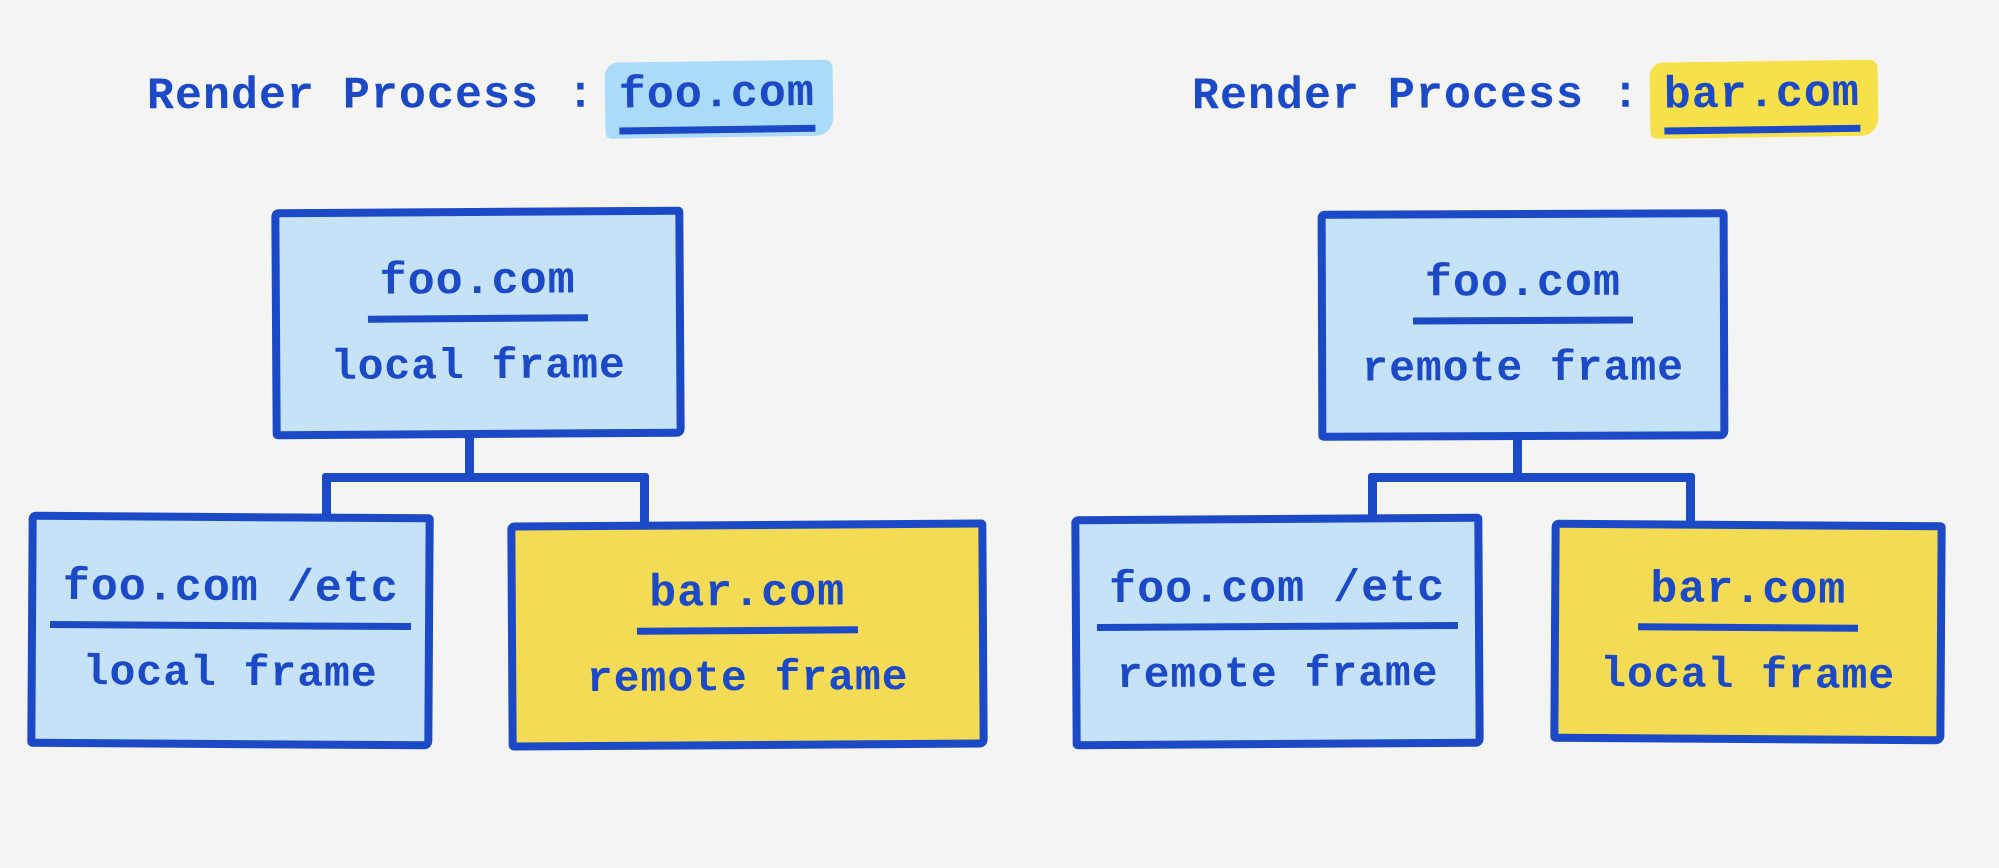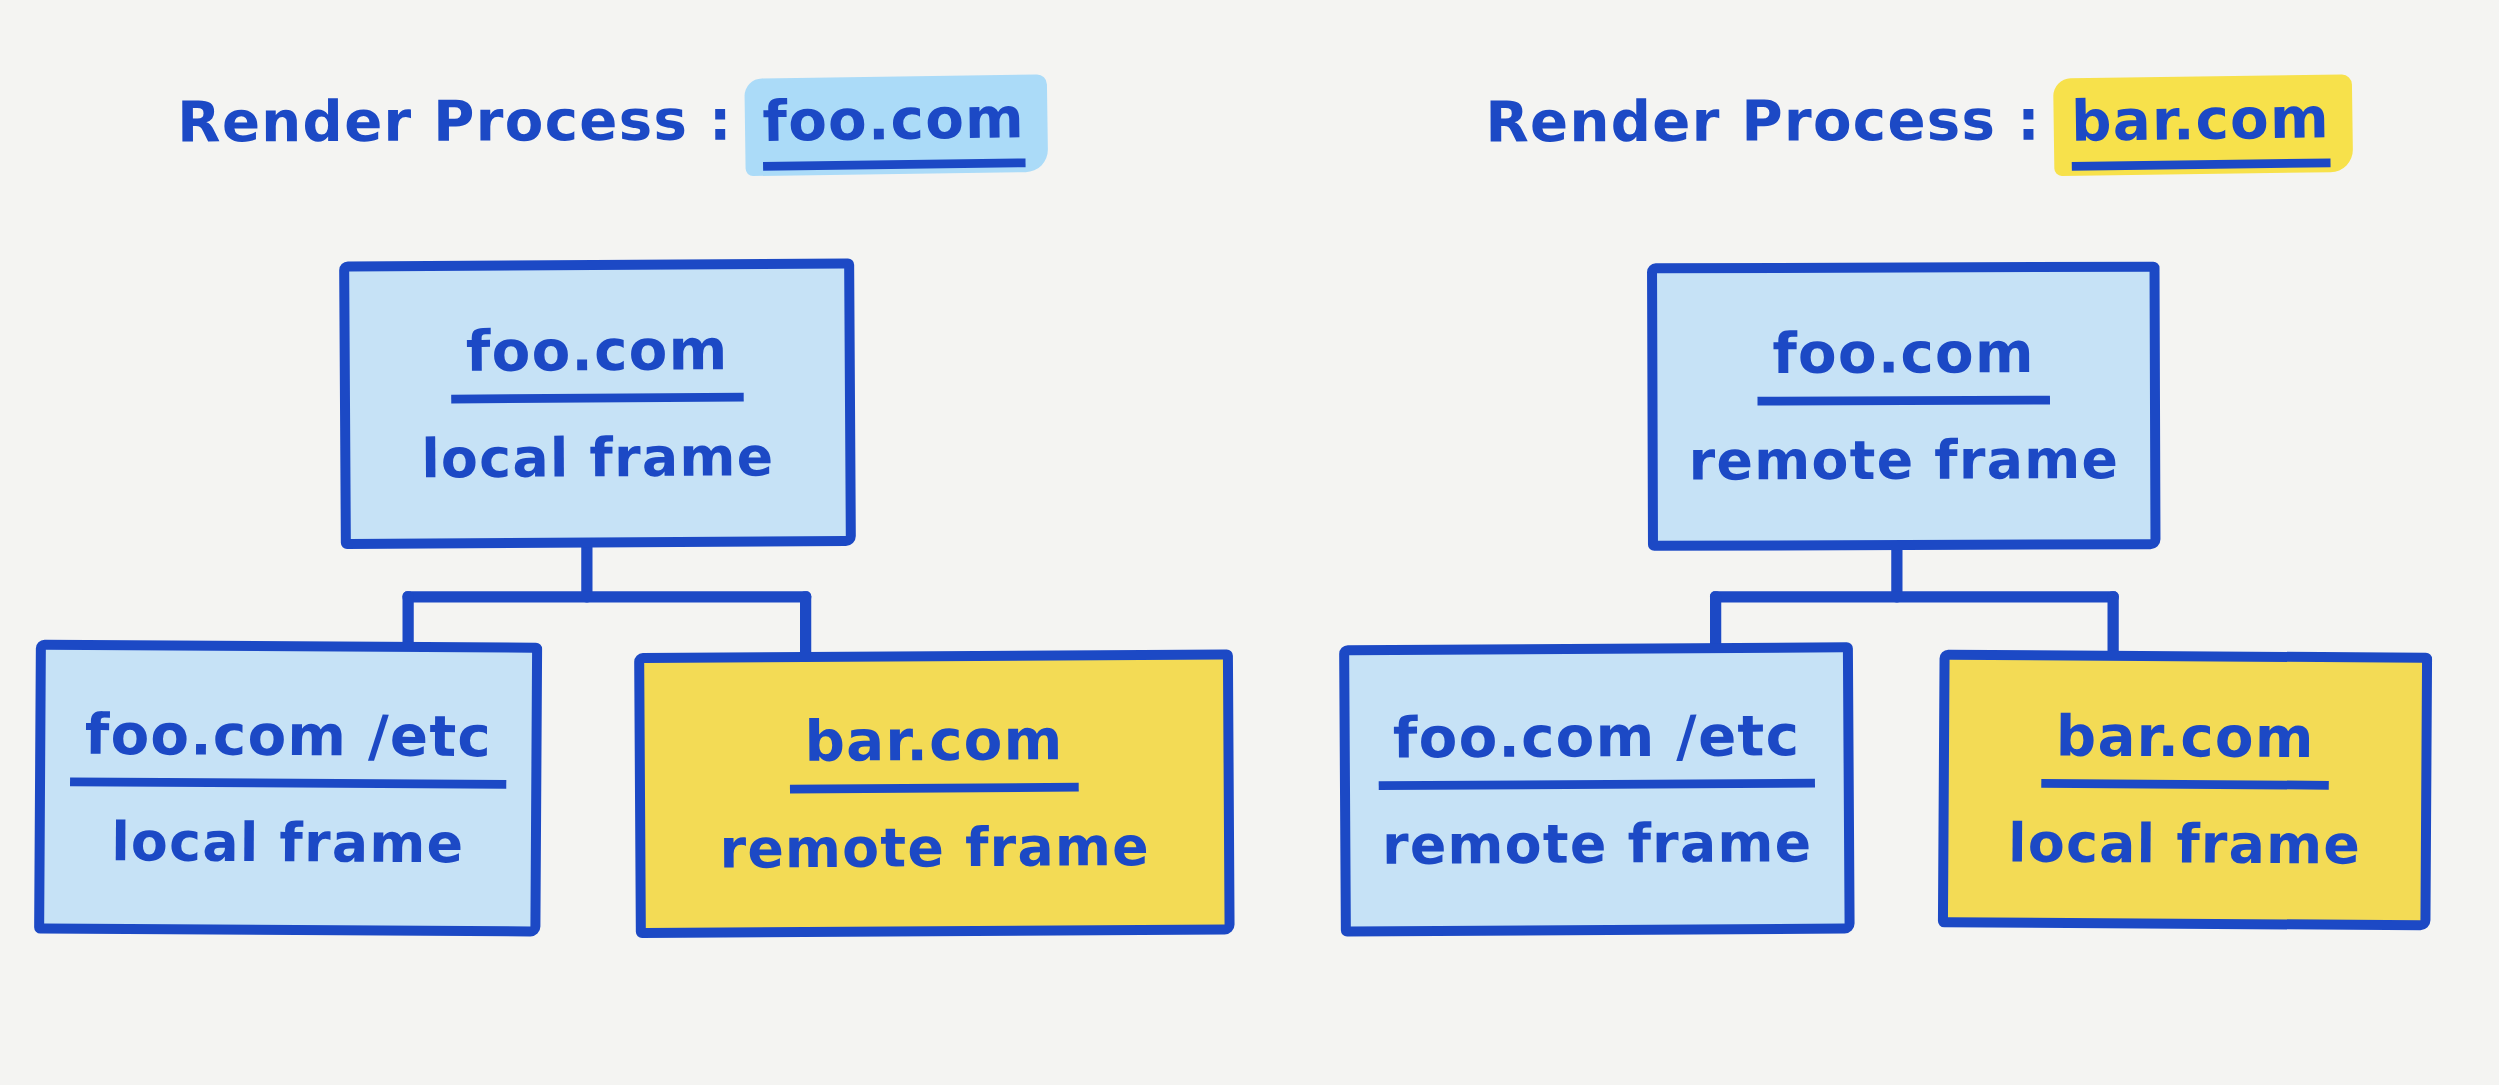--- a/index.html
+++ b/index.html
@@ -11,21 +11,21 @@
     --yellow-highlight: #f7e14b;
   }
   * { margin: 0; padding: 0; box-sizing: border-box; }
   html, body { width: 1999px; height: 868px; }
   body {
     background: var(--background);
     font-family: "DejaVu Sans", "Liberation Sans", sans-serif;
     color: var(--ink);
     overflow: hidden;
   }
-  .canvas { position: relative; width: 1999px; height: 868px; }
+  .canvas { position: relative; width: 1999px; height: 868px; font-family: Liberation Mono, monospace; }
 
   
   .tree-title {
     position: absolute;
     width: 760px;
     text-align: center;
     font-size: 45px;
     font-weight: bold;
     letter-spacing: 1px;
     white-space: nowrap;

